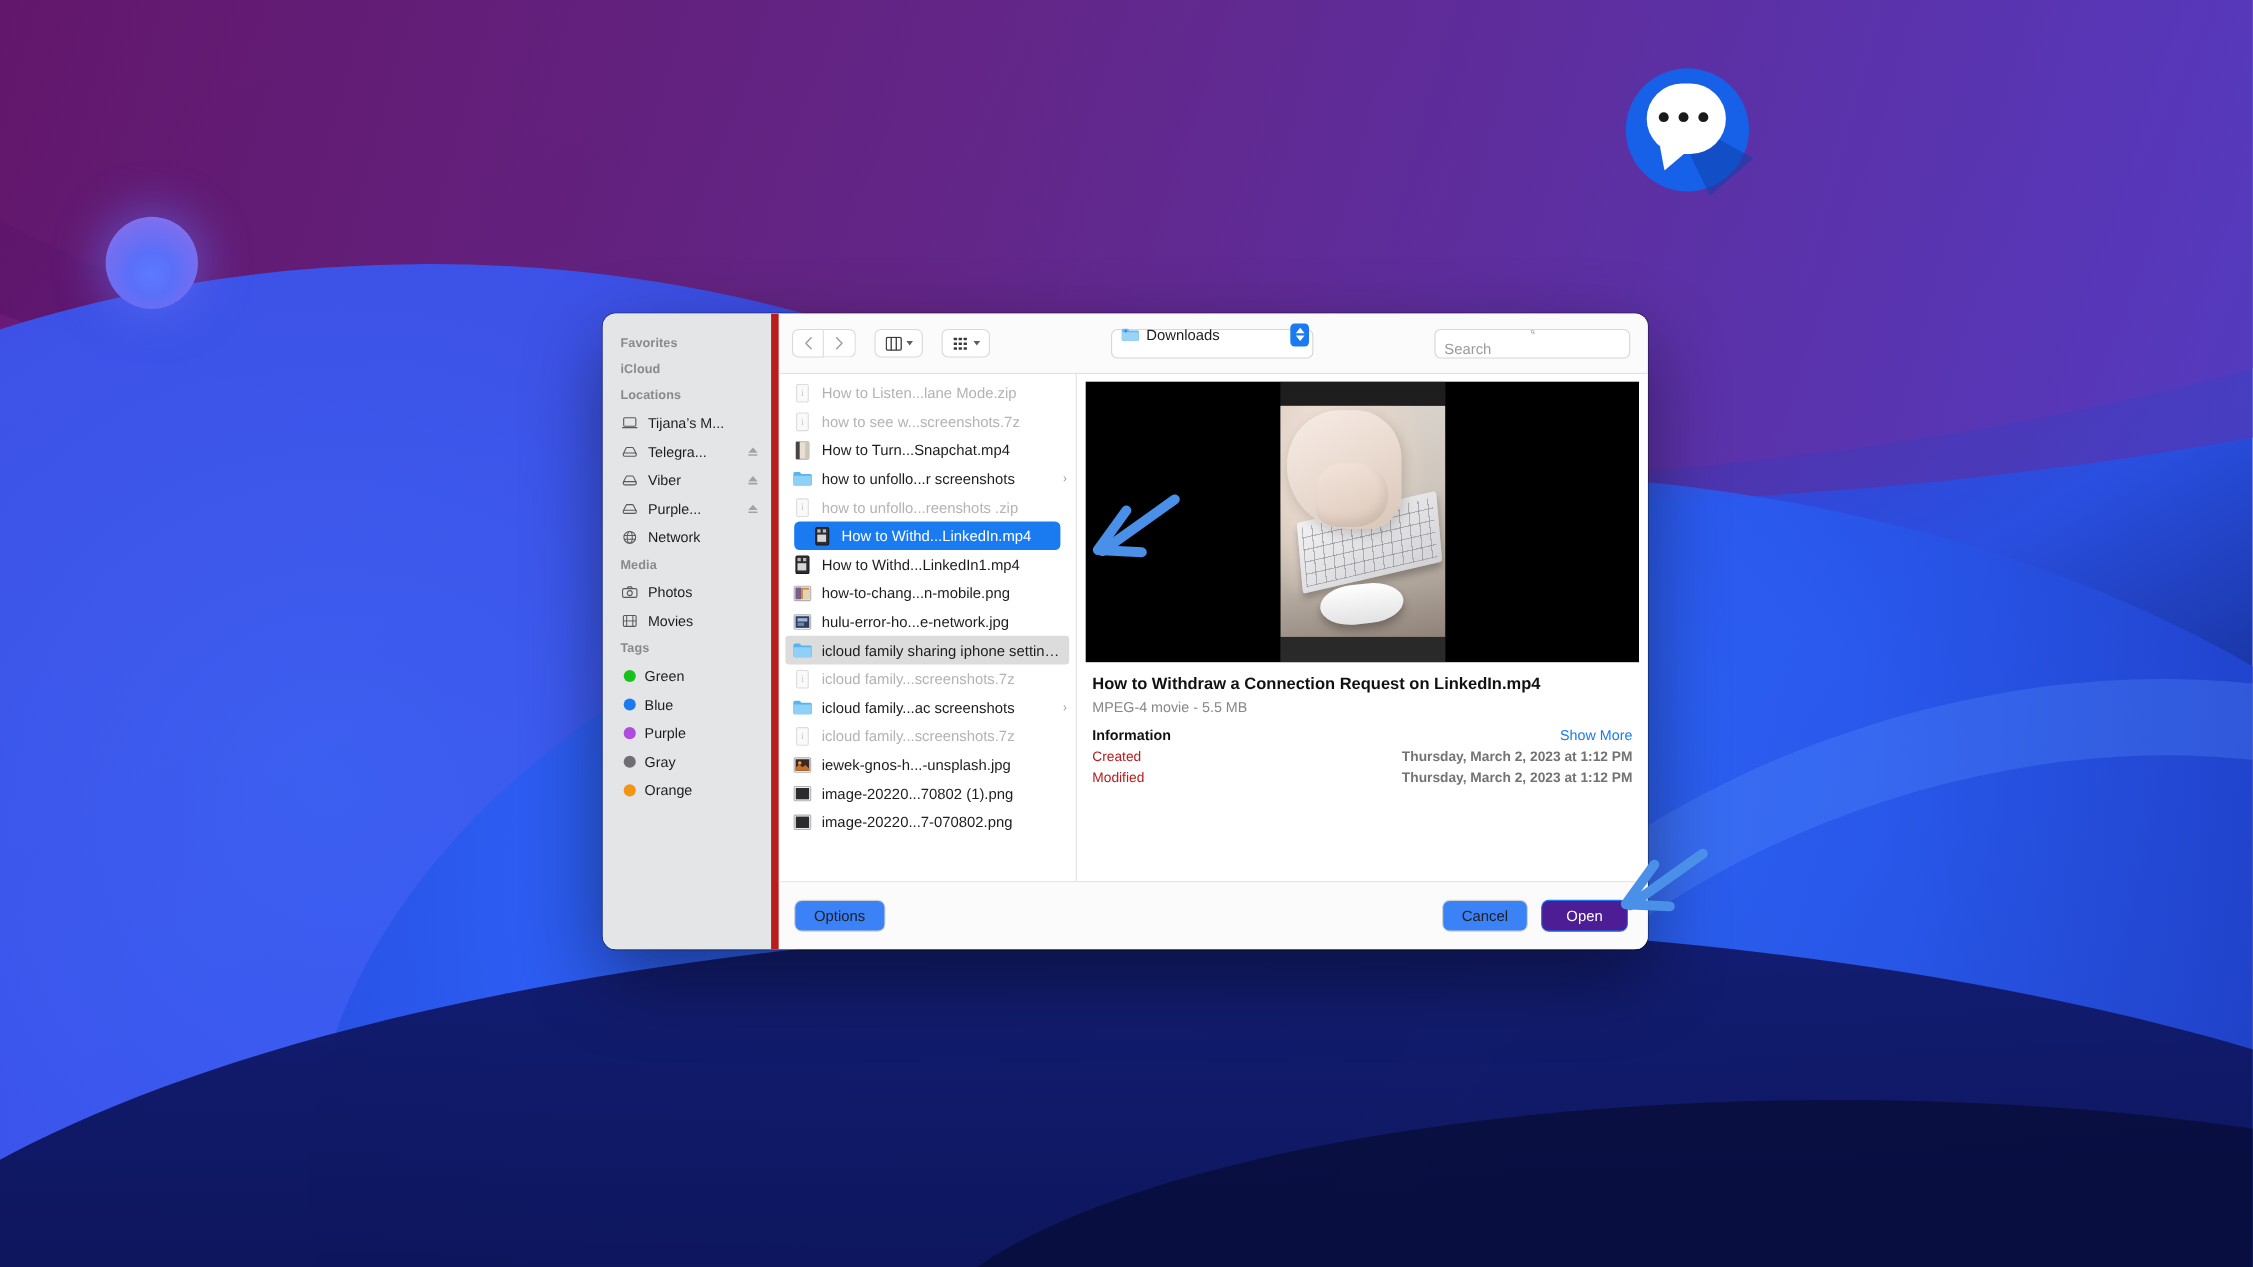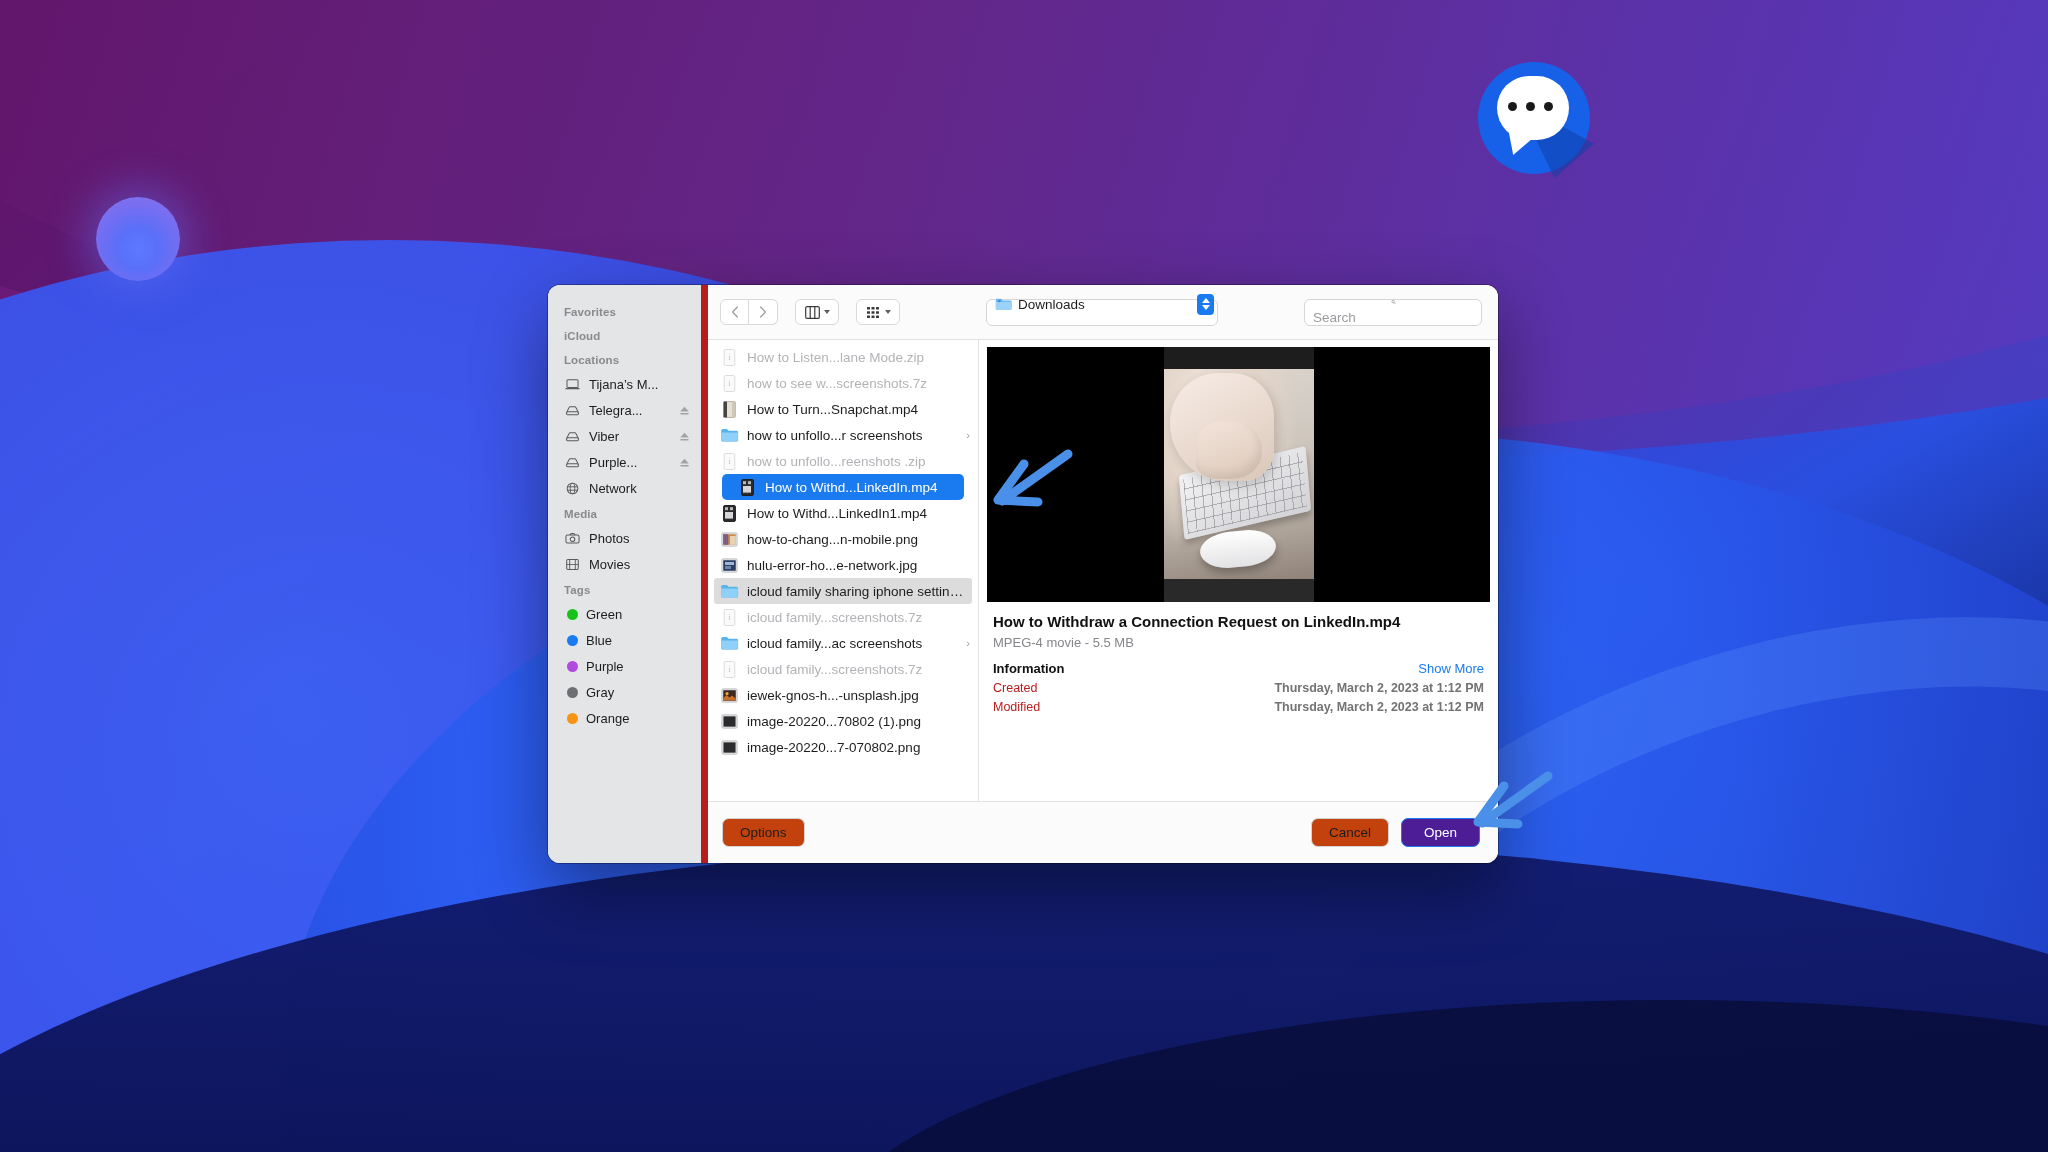--- a/index.html
+++ b/index.html
@@ -154,21 +154,21 @@
     display: flex; align-items: center; justify-content: center; gap: 4px;
     color: #9a9a9e;
   }
   .nav-group .tb-btn:first-child { border-radius: 6px 0 0 6px; }
   .nav-group .tb-btn:last-child { border-radius: 0 6px 6px 0; border-left: none; }
   .tb-btn.solo { border-radius: 6px; margin-left: 9px; color: #3a3a3c; min-width: 44px; }
   .chev { width: 0; height: 0; border-left: 3.5px solid transparent; border-right: 3.5px solid transparent; border-top: 4.5px solid #5d5d60; }
 
   .path-pop {
     margin-left: auto; margin-right: auto;
-    width: 232px; height: 27px; border-radius: 6px;
+    width: 184px; height: 27px; border-radius: 6px;
     background: #fff; border: 1px solid #d6d6d6;
     display: flex; align-items: center; padding: 0 3px 16px 8px; gap: 6px;
     position: relative;
   }
   .path-pop .pname { font-size: 13.5px; color: #1d1d1f; flex: 1 1 auto; }
   .stepper {
     width: 17px; height: 21px; border-radius: 4px; background: #1a7bf0;
     display: flex; flex-direction: column; align-items: center; justify-content: center; gap: 2px;
   }
   .stepper .up, .stepper .dn { width: 0; height: 0; border-left: 4px solid transparent; border-right: 4px solid transparent; }
@@ -275,21 +275,21 @@
   .pv-row .v { color: #737373; font-weight: bold; }
 
   
   #footer {
     height: 62px; flex: 0 0 62px; background: #fbfbfb;
     border-top: 1px solid #e3e3e3;
     display: flex; align-items: center; padding: 0 18px 0 14px; gap: 12px;
   }
   .btn {
     height: 29px; padding: 0 17px; border-radius: 7px;
-    border: 1px solid #d3d3d3; background: #c2410c;
+    border: 1px solid #d3d3d3; background: #3b82f6;
     font-size: 13.5px; color: #1d1d1f;
     display: flex; align-items: center; justify-content: center;
     font-family: "Liberation Sans", sans-serif;
   }
   .btn.primary { background: #4c1d95; border-color: #1a7bf0; color: #fff; padding: 0 22px; }
   .spacer { flex: 1 1 auto; }
 
   
   .arrow { position: absolute; pointer-events: none; }
   .arrow svg { display: block; overflow: visible; }

